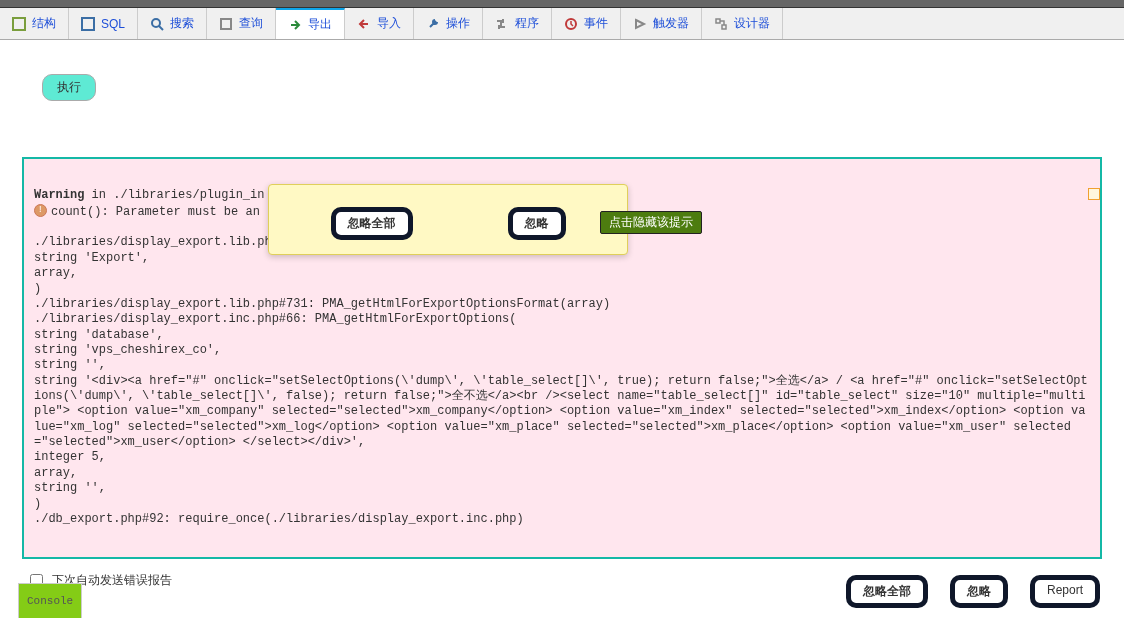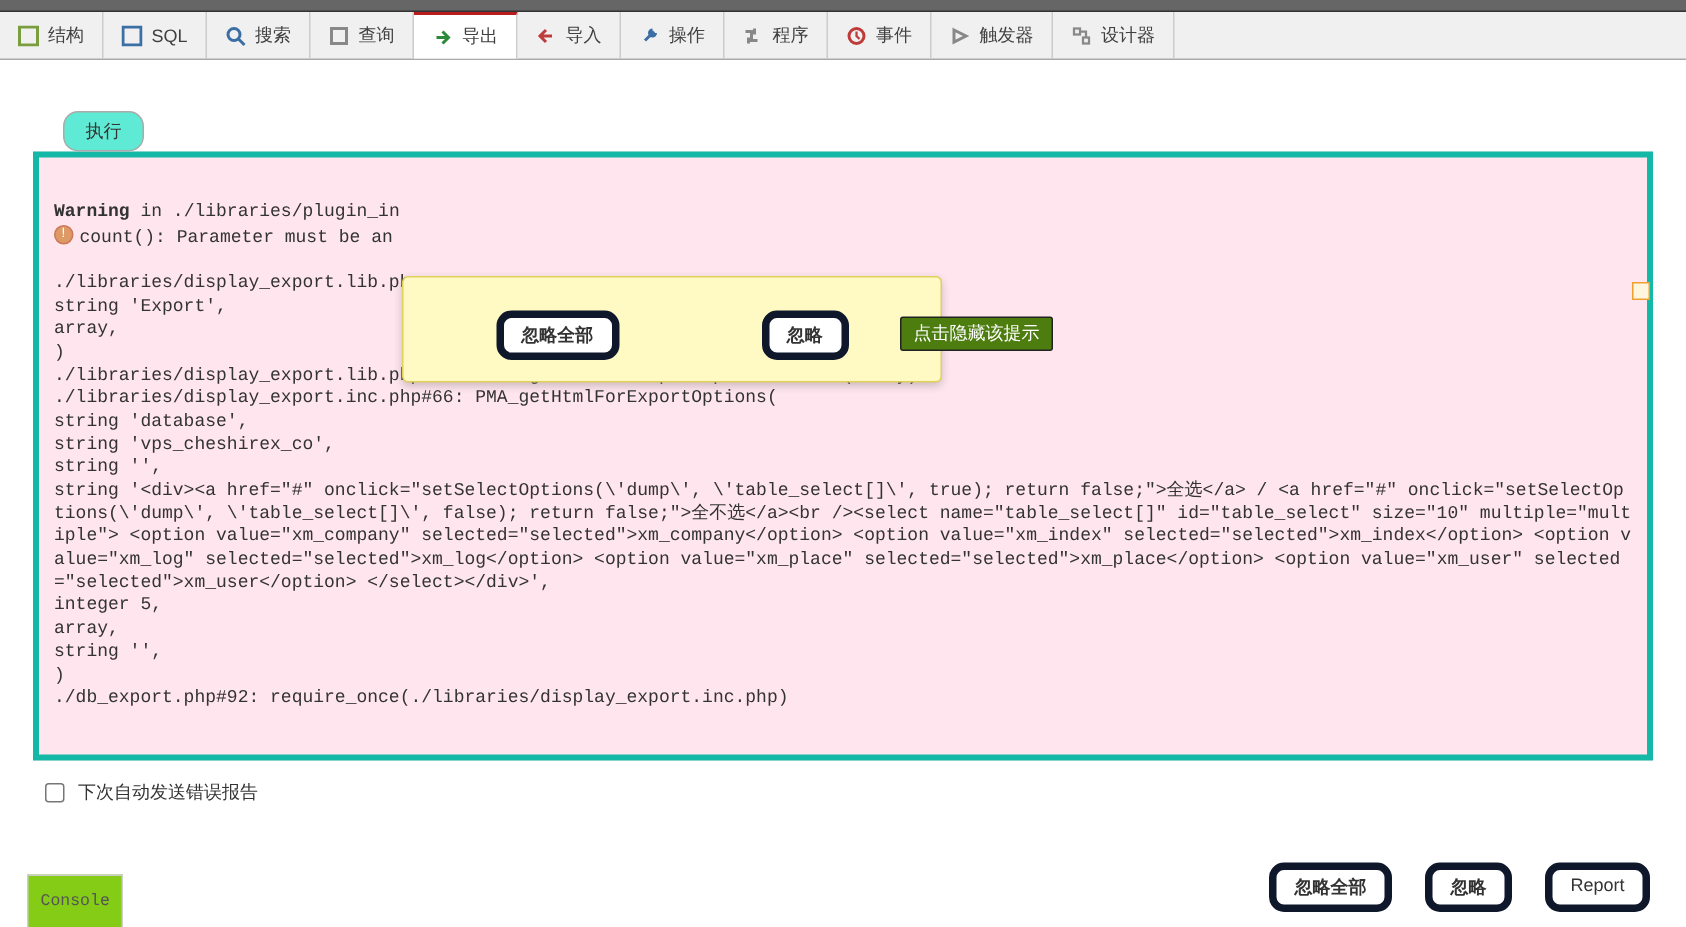--- a/index.html
+++ b/index.html
@@ -1,25 +1,25 @@
 <!DOCTYPE html>
 <html><head>
 <meta charset="utf-8">
 <style>
   * { box-sizing: border-box; }
   html, body { margin:0; padding:0; width:1124px; height:618px; font-family: Arial, "Microsoft YaHei", sans-serif; font-size:12px; background:#f5f5f5; overflow:hidden; }
   .topbar { height:8px; background:#666; border-bottom:1px solid #333; }
   .tabs { display:flex; background:#f0f0f0; border-bottom:1px solid #aaa; height:32px; }
-  .tab { display:flex; align-items:center; gap:6px; padding:0 12px; border-right:1px solid #ccc; cursor:pointer; color:#404040; }
-  .tab.active { background:#fff; border-top:2px solid #b91c1c; margin-top:0;align-items:center; }
+  .tab { display:flex; align-items:center; gap:6px; padding:0 12px; border-right:1px solid #ccc; cursor:pointer; color:#1d4ed8; }
+  .tab.active { background:#fff; border-top:2px solid #0ea5e9; margin-top:0;align-items:center; }
   .tab .icon { width:14px; height:14px; }
   .content { padding:18px 22px; background:#fff; height:calc(100% - 40px); overflow:auto; position:relative; }
   .runbtn { display:inline-block; padding:4px 14px; background:#5eead4; border:1px solid #aaa; border-radius:10px; color:#333; cursor:pointer; }
   .collapse-icon { position:absolute; right:24px; top:148px; width:12px; height:12px; border:1px solid #f0a030; background:#fff6dd; cursor:pointer; }
-  .err-box { border:4px solid #14b8a6; background:#ffe6ee; padding:14px 10px; font-family: "Courier New", monospace; font-size:12px; color:#333; line-height:1.28; white-space:pre-wrap; word-break:break-all; }
+  .err-box { margin-top:56px; border:2px solid #14b8a6; background:#ffe6ee; padding:14px 10px; font-family: "Courier New", monospace; font-size:12px; color:#333; line-height:1.28; white-space:pre-wrap; word-break:break-all; }
   .err-box .warn { font-weight:bold; }
   .err-box .bt { font-weight:bold; display:block; margin-top:6px; margin-bottom:6px; }
   .err-icon { display:inline-block; width:13px; height:13px; background:#d96; border-radius:50%; border:1px solid #c75; vertical-align:-2px; margin-right:4px; position:relative; }
   .err-icon::after { content:"!"; color:#fff; font-size:9px; position:absolute; left:4px; top:-1px; font-family:Arial; }
   .auto-row { margin-top:12px; display:flex; align-items:center; gap:6px; color:#333; padding-left:4px; }
   .foot-btns { position:absolute; right:24px; bottom:10px; display:flex; gap:22px; }
   .pillbtn { padding:3px 12px; background:#fff; border:5px solid #0f172a; border-radius:10px; cursor:pointer; color:#333; font-size:12px; font-weight:bold; }
   
   .modal { position:absolute; left:268px; top:184px; width:360px; background:#fff9c4; border:1px solid #e0cf5a; border-radius:4px; box-shadow:0 2px 6px rgba(0,0,0,0.2); padding:10px 14px 14px; font-family:"Microsoft YaHei",sans-serif; color:#333; }
   .modal .title { text-align:center; font-weight:bold; font-size:13px; }

